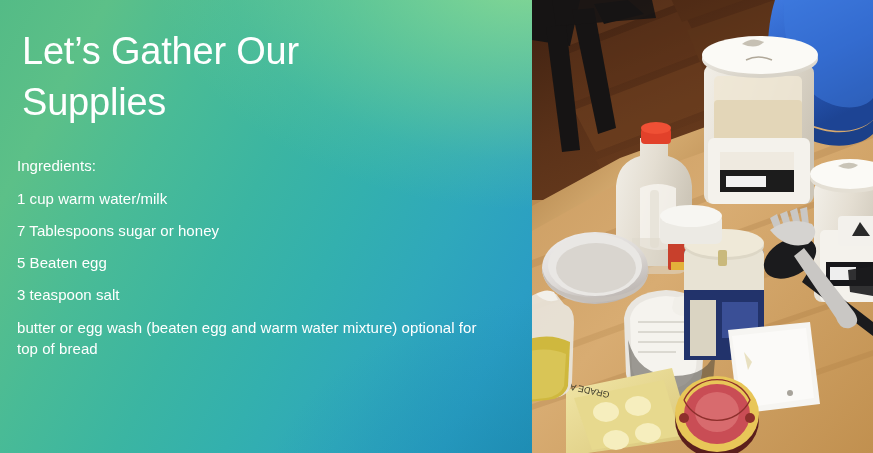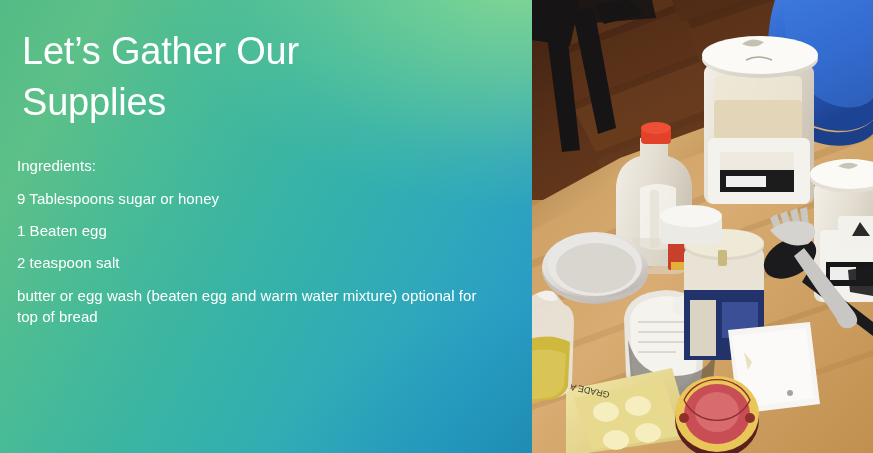--- a/index.html
+++ b/index.html
@@ -107,23 +107,24 @@
 
 <div class="slide">
 
   <div class="panel">
     <div class="panel-content">
 
       <h1 class="slide-title">Let’s Gather Our Supplies</h1>
 
       <ul class="ing-list">
         <li class="heading">Ingredients:</li>
-        <li>9 Tablespoons sugar or honey</li>
-        <li>1 Beaten egg</li>
-        <li>2 teaspoon salt</li>
+        <li>1 cup warm water/milk</li>
+        <li>7 Tablespoons sugar or honey</li>
+        <li>5 Beaten egg</li>
+        <li>3 teaspoon salt</li>
         <li class="wrap">butter or egg wash (beaten egg and warm water mixture) optional for top of bread</li>
       </ul>
 
     </div>
   </div>
 
   <div class="photo">
     <svg viewBox="0 0 341 453" xmlns="http://www.w3.org/2000/svg">
       <defs>
         <linearGradient id="tableG" x1="0" y1="0" x2="1" y2="1">

